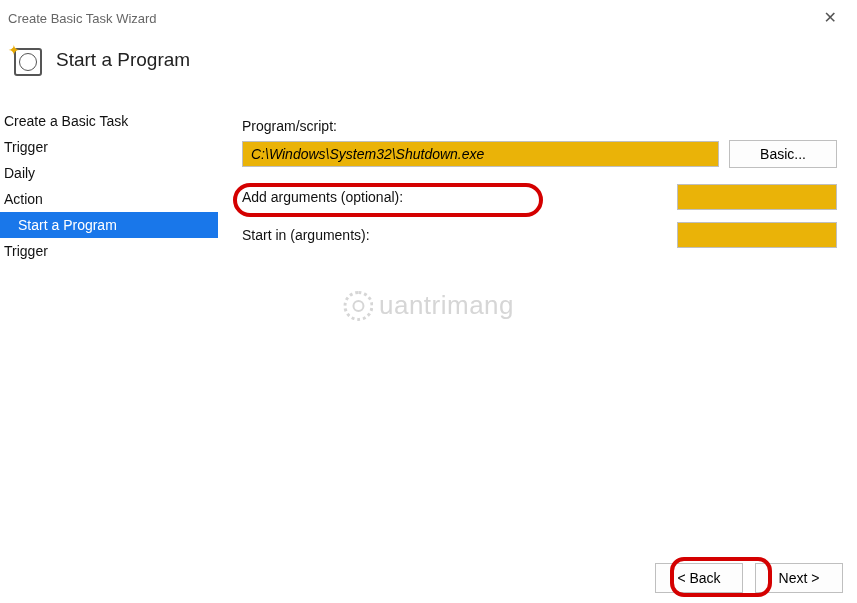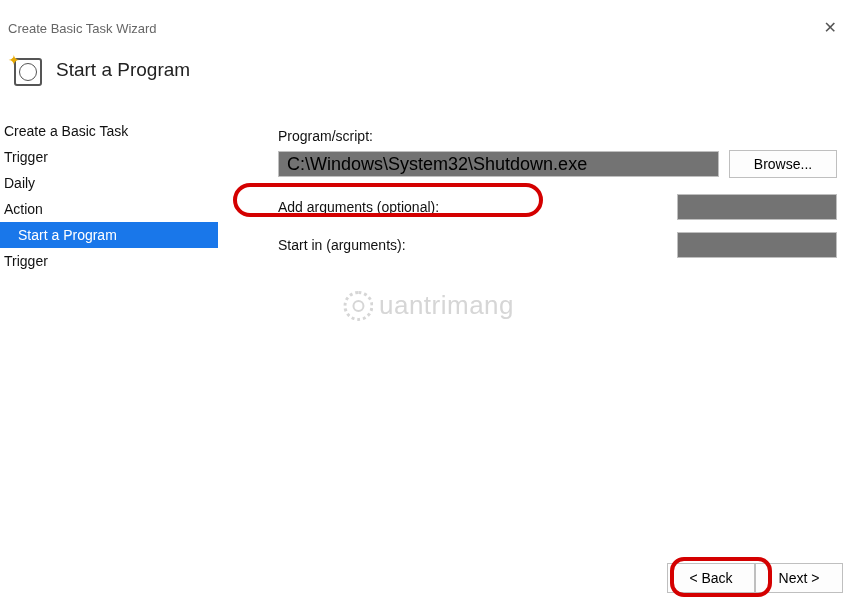--- a/index.html
+++ b/index.html
@@ -17,21 +17,20 @@
       position: relative;
       overflow: hidden;
     }
     .titlebar {
       display: flex;
       justify-content: space-between;
       align-items: center;
       padding: 10px 14px 4px 8px;
       color: #666;
       font-size: 13px;
-      margin-top: 10px;
     }
     .close-x {
       font-size: 16px;
       color: #555;
       cursor: pointer;
       padding: 0 6px;
       line-height: 1;
     }
     .header {
       display: flex;
@@ -67,21 +66,20 @@
       font-size: 14px;
     }
     .header h1 {
       font-size: 19px;
       font-weight: 400;
       color: #222;
     }
     .content {
       display: flex;
       padding: 0;
-      gap: 36px;
     }
     .sidebar {
       width: 218px;
       padding-top: 8px;
     }
     .sidebar .item {
       padding: 5px 6px 5px 4px;
       font-size: 14px;
       color: #111;
       cursor: pointer;
@@ -108,23 +106,24 @@
       display: flex;
       align-items: center;
       gap: 10px;
       margin-bottom: 16px;
       position: relative;
     }
     .text-input {
       height: 26px;
       border: 1px solid #bfbfbf;
       padding: 2px 8px;
-      font-size: 18px;
-      background: #737373;
+      font-size: 14px;
+      background: #eab308;
       font-family: inherit;
+      font-style: italic;
     }
     .program-input {
       flex: 1;
       min-width: 0;
     }
     .browse-btn {
       width: 108px;
       height: 28px;
       background: #fdfdfd;
       border: 1px solid #bfbfbf;
@@ -186,20 +185,21 @@
       display:flex;align-items:center;justify-content:center;
     }
     .watermark .wm-gear::after{
       content:""; width:8px;height:8px;border:2px solid #d6d6d6;border-radius:50%;
     }
     .footer {
       position: absolute;
       bottom: 10px;
       right: 14px;
       display: flex;
+      gap: 12px;
       align-items: flex-start;
     }
     .footer button {
       height: 30px;
       min-width: 88px;
       padding: 0 14px;
       background: #fdfdfd;
       border: 1px solid #bfbfbf;
       font-size: 14px;
       cursor: pointer;
@@ -229,21 +229,21 @@
     <div class="item sub">Daily</div>
     <div class="item">Action</div>
     <div class="item selected">Start a Program</div>
     <div class="item">Trigger</div>
   </div>
 
   <div class="main">
     <div class="label prog-label">Program/script:</div>
     <div class="program-row">
       <input type="text" class="text-input program-input" value="C:\Windows\System32\Shutdown.exe" style="">
-      <button class="browse-btn">Browse...</button>
+      <button class="browse-btn">Basic...</button>
     </div>
 
     <div class="arg-row">
       <span class="label">Add arguments (optional):</span>
       <input type="text" class="text-input small-input" value="" style="">
     </div>
 
     <div class="arg-row">
       <span class="label">Start in (arguments):</span>
       <input type="text" class="text-input small-input" value="" style="">

